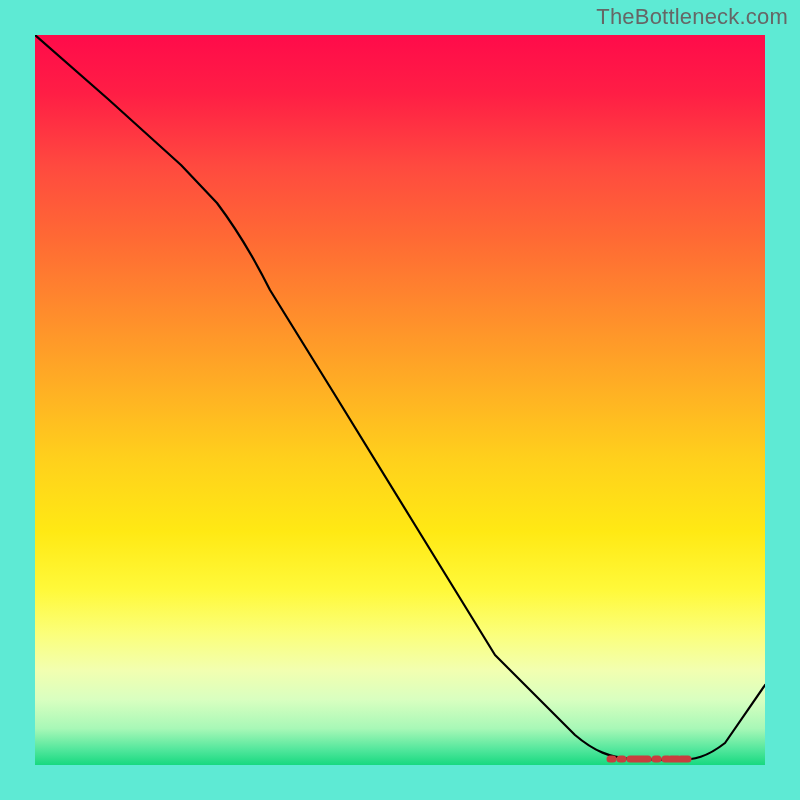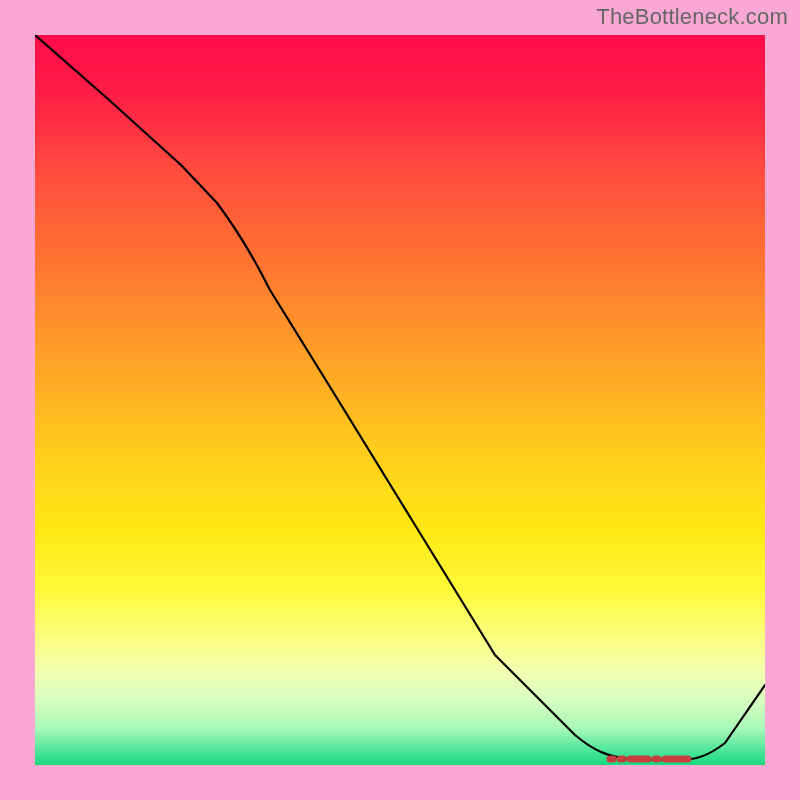--- a/index.html
+++ b/index.html
@@ -8,21 +8,21 @@
     width: 800px;
     height: 800px;
     background: #000;
     overflow: hidden;
     font-family: Arial, Helvetica, sans-serif;
   }
   .frame {
     position: relative;
     width: 800px;
     height: 800px;
-    background: #f9a8d4;
+    background: #5eead4;
     text-align: center;
   }
   .attribution {
     position: absolute;
     top: 4px;
     right: 12px;
     color: #666;
     font-size: 22px;
     font-weight: 500;
     letter-spacing: 0.2px;

